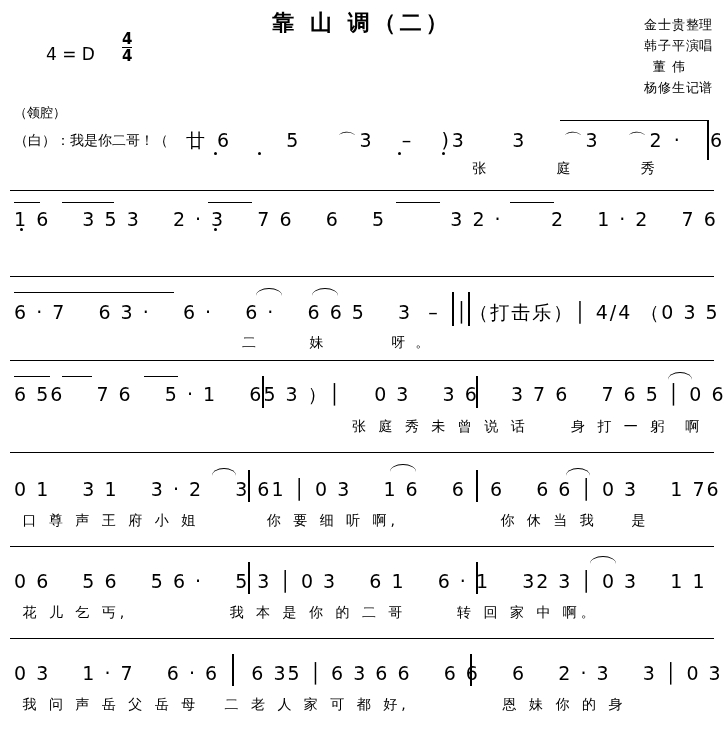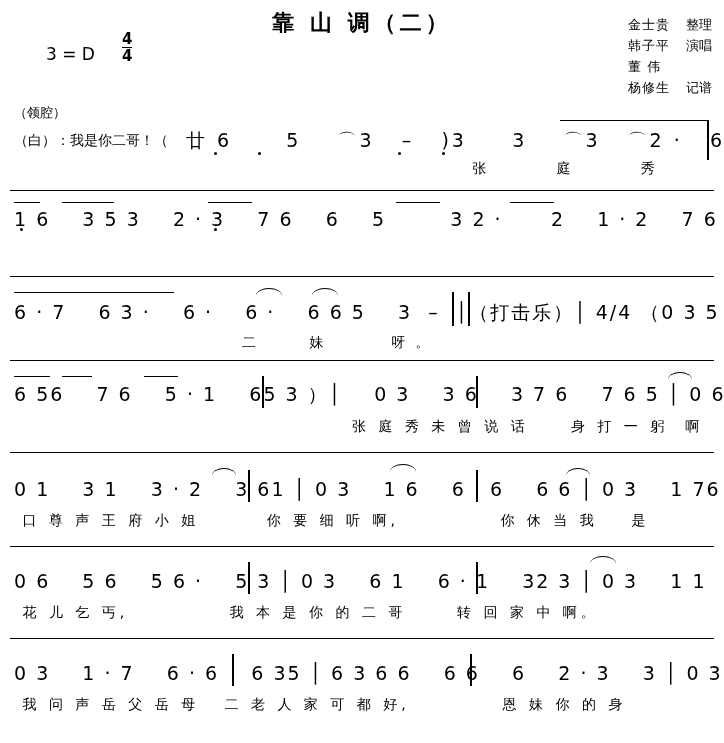--- a/index.html
+++ b/index.html
@@ -49,20 +49,21 @@
     font-family: "DejaVu Sans", sans-serif;
     line-height: 21px;
   }
   .credits div {
     white-space: nowrap;
   }
   .credits .nm {
     display: inline-block;
     width: 58px;
     letter-spacing: 1px;
+    text-align: right;
   }
   .keysig {
     position: absolute;
     top: 44px;
     left: 46px;
     font-size: 17px;
     font-family: "DejaVu Sans", sans-serif;
   }
   .meter {
     position: absolute;
@@ -150,21 +151,21 @@
       <span class="nm">韩子平</span><span>演唱</span>
     </div>
     <div>
       <span class="nm">董 伟</span><span></span>
     </div>
     <div>
       <span class="nm">杨修生</span><span>记谱</span>
     </div>
   </div>
 
-  <div class="keysig">3 = D</div>
+  <div class="keysig">4 = D</div>
   <div class="meter">
     <span class="num">4</span>
     <span class="den">4</span>
   </div>
 
   <div class="mark-lq">（领腔）</div>
 
   <div class="notes" style="top:132px;left:14px;font-size:14px;">（白）：我是你二哥！（</div>
   <div class="notes" style="top:128px;left:186px;letter-spacing:3px;">廿 6      5    ⌒3   –   )3     3    ⌒3   ⌒2 ·   6   3 · 5 3   3 2</div>
   <div class="lyrics" style="top:160px;left:186px;letter-spacing:8px;">                       张     庭     秀      哇</div>

